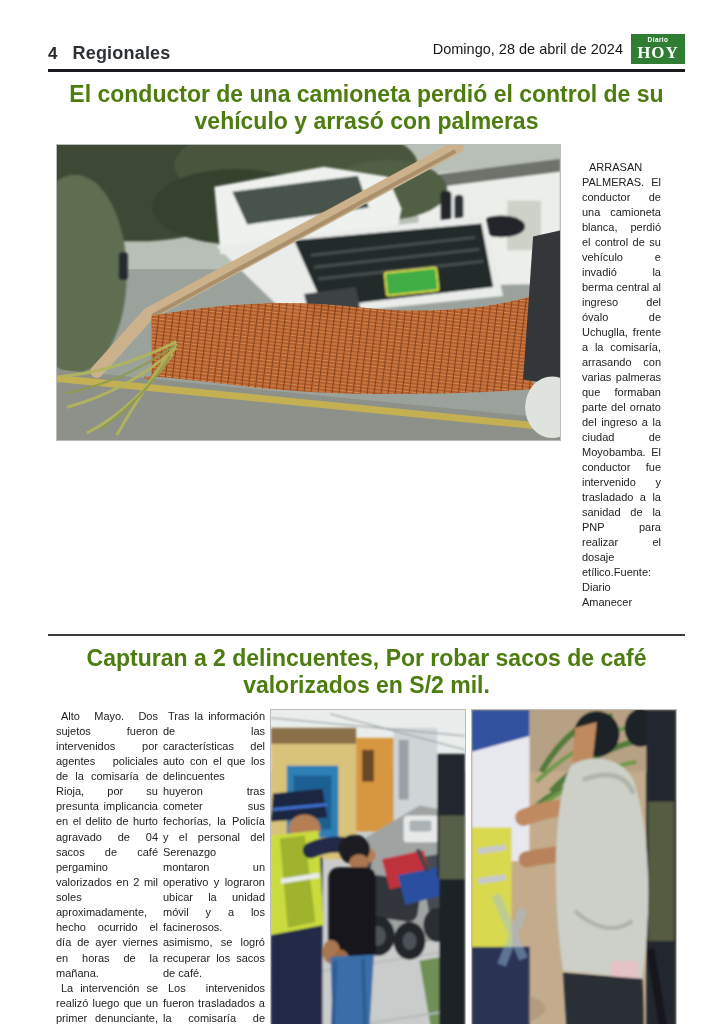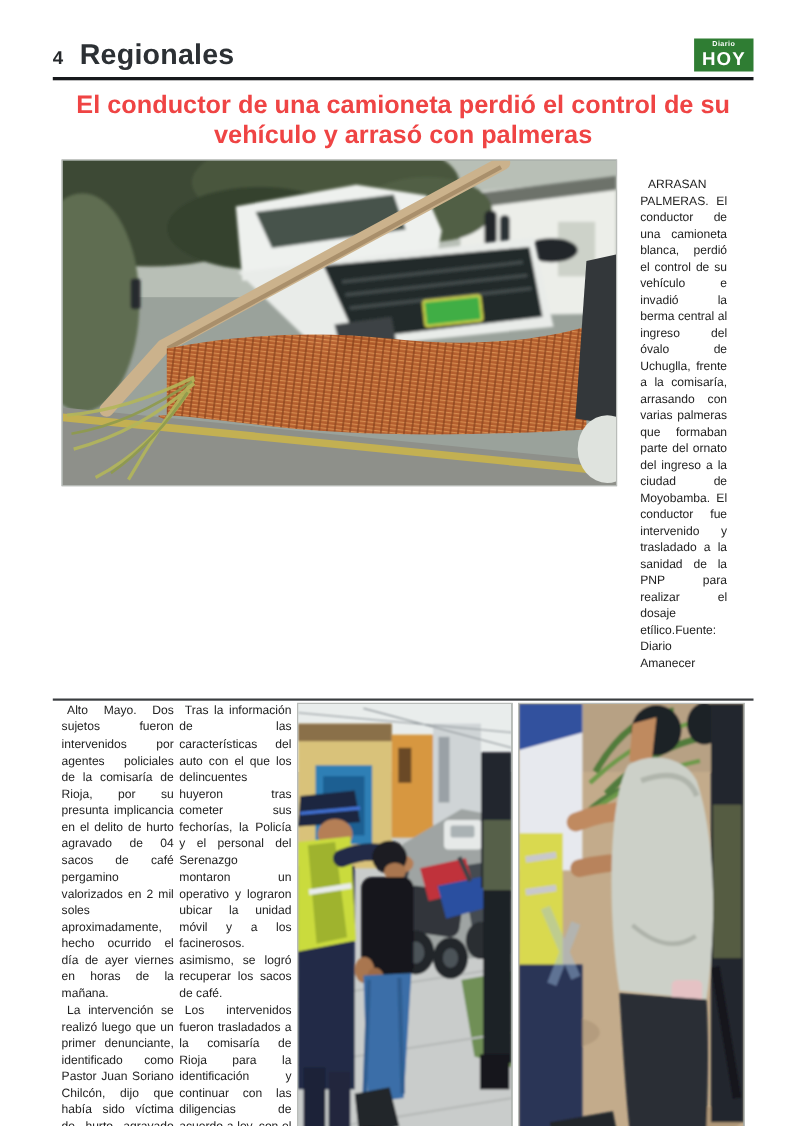--- a/index.html
+++ b/index.html
@@ -6,30 +6,30 @@
   .page {
     width:723px; height:1024px; background:#fff; position:relative;
     box-sizing:border-box; padding:34px 38px 0 48px;
     font-family:"Liberation Sans", sans-serif; color:#1b1d20; overflow:hidden;
   }
   
   .masthead { display:flex; justify-content:space-between; align-items:flex-end;
               padding-bottom:5px; border-bottom:3px solid #17191c; }
   .mast-left { display:flex; align-items:baseline; gap:15px; }
   .pagenum { font-size:17px; font-weight:bold; color:#26292c; }
-  .section { font-size:26px; font-weight:bold; color:#2c3034; letter-spacing:.2px; }
+  .section { font-size:18px; font-weight:bold; color:#2c3034; letter-spacing:.2px; }
   .mast-right { display:flex; align-items:center; gap:8px; }
   .date { font-size:14.5px; color:#17191c; }
   .logo { background:#2f7d33; color:#fff; width:54px; height:30px; text-align:center;
           display:flex; flex-direction:column; justify-content:center; line-height:1; }
   .logo-top { font-size:6.5px; font-weight:bold; letter-spacing:.4px; }
-  .logo-main { font-family:Liberation Sans, sans-serif; font-weight:bold; font-size:17px; letter-spacing:1px; }
+  .logo-main { font-family:Liberation Serif, serif; font-weight:bold; font-size:17px; letter-spacing:1px; }
   
   .headline { text-align:center; font-weight:bold; font-size:23px; line-height:1.18;
-              margin:9px 4px 9px; color:#ef4444; }
+              margin:9px 4px 9px; color:#4d7c0f; }
   
   .article1 { display:flex; gap:5px; margin:0 8px; }
   .photo { border:1px solid #b9bcb9; box-sizing:border-box; overflow:hidden; background:#9aa29b; }
   .photo svg { display:block; width:100%; height:100%; }
   .photo1 { width:505px; height:297px; }
   .caption-col { flex:1; font-size:11px; line-height:1.365; text-align:justify; color:#222; }
   .caption-col p { margin:16px; text-indent:7px; }
   .rule-thin { border-top:2px solid #3a3d40; margin:8px 0 0; }
   
   .article2 { display:flex; gap:5px; margin:2px 8px 0; height:422px; }
@@ -46,20 +46,21 @@
 <body>
 
 <div class="page">
 
   <header class="masthead">
     <div class="mast-left">
       <span class="pagenum">4</span>
       <span class="section">Regionales</span>
     </div>
     <div class="mast-right">
+      <span class="date">Domingo, 28 de abril de 2024</span>
       <div class="logo" style="background: rgb(47, 125, 51);">
         <span class="logo-top">Diario</span>
         <span class="logo-main">HOY</span>
       </div>
     </div>
   </header>
 
   <h1 class="headline">El conductor de una camioneta perdió el control de su vehículo y arrasó con palmeras</h1>
 
   <section class="article1">
@@ -119,20 +120,21 @@
         <ellipse cx="497" cy="264" rx="27" ry="31" fill="#dfe3de"></ellipse>
       </svg>
     </div>
     <div class="caption-col">
       <p>ARRASAN PALMERAS. El conductor de una camioneta blanca, perdió el control de su vehículo e invadió la berma central al ingreso del óvalo de Uchuglla, frente a la comisaría, arrasando con varias palmeras que formaban parte del ornato del ingreso a la ciudad de Moyobamba. El conductor fue intervenido y trasladado a la sanidad de la PNP para realizar el dosaje etílico.Fuente: Diario Amanecer</p>
     </div>
   </section>
 
   <div class="rule-thin"></div>
 
+  <h1 class="headline">Capturan a 2 delincuentes, Por robar sacos de café valorizados en S/2 mil.</h1>
 
   <section class="article2">
     <div class="text-col">
       <p>Alto Mayo. Dos sujetos fueron intervenidos por agentes policiales de la comisaría de Rioja, por su presunta implicancia en el delito de hurto agravado de 04 sacos de café pergamino valorizados en 2 mil soles aproximadamente, hecho ocurrido el día de ayer viernes en horas de la mañana.</p>
       <p>La intervención se realizó luego que un primer denunciante, identificado como Pastor Juan Soriano Chilcón, dijo que había sido víctima de hurto agravado de 80 kilos de café pergamino, valorizado en mil soles, en el sector El Triunfo, en la provincia de Rioja.</p>
 
     </div>
     <div class="text-col">
       <p>Tras la información de las características del auto con el que los delincuentes huyeron tras cometer sus fechorías, la Policía y el personal del Serenazgo montaron un operativo y lograron ubicar la unidad móvil y a los facinerosos. asimismo, se logró recuperar los sacos de café.</p>
       <p>Los intervenidos fueron trasladados a la comisaría de Rioja para la identificación y continuar con las diligencias de acuerdo a ley, con el conocimiento del representante del Ministerio Público. (Diario Amanecer)</p>

